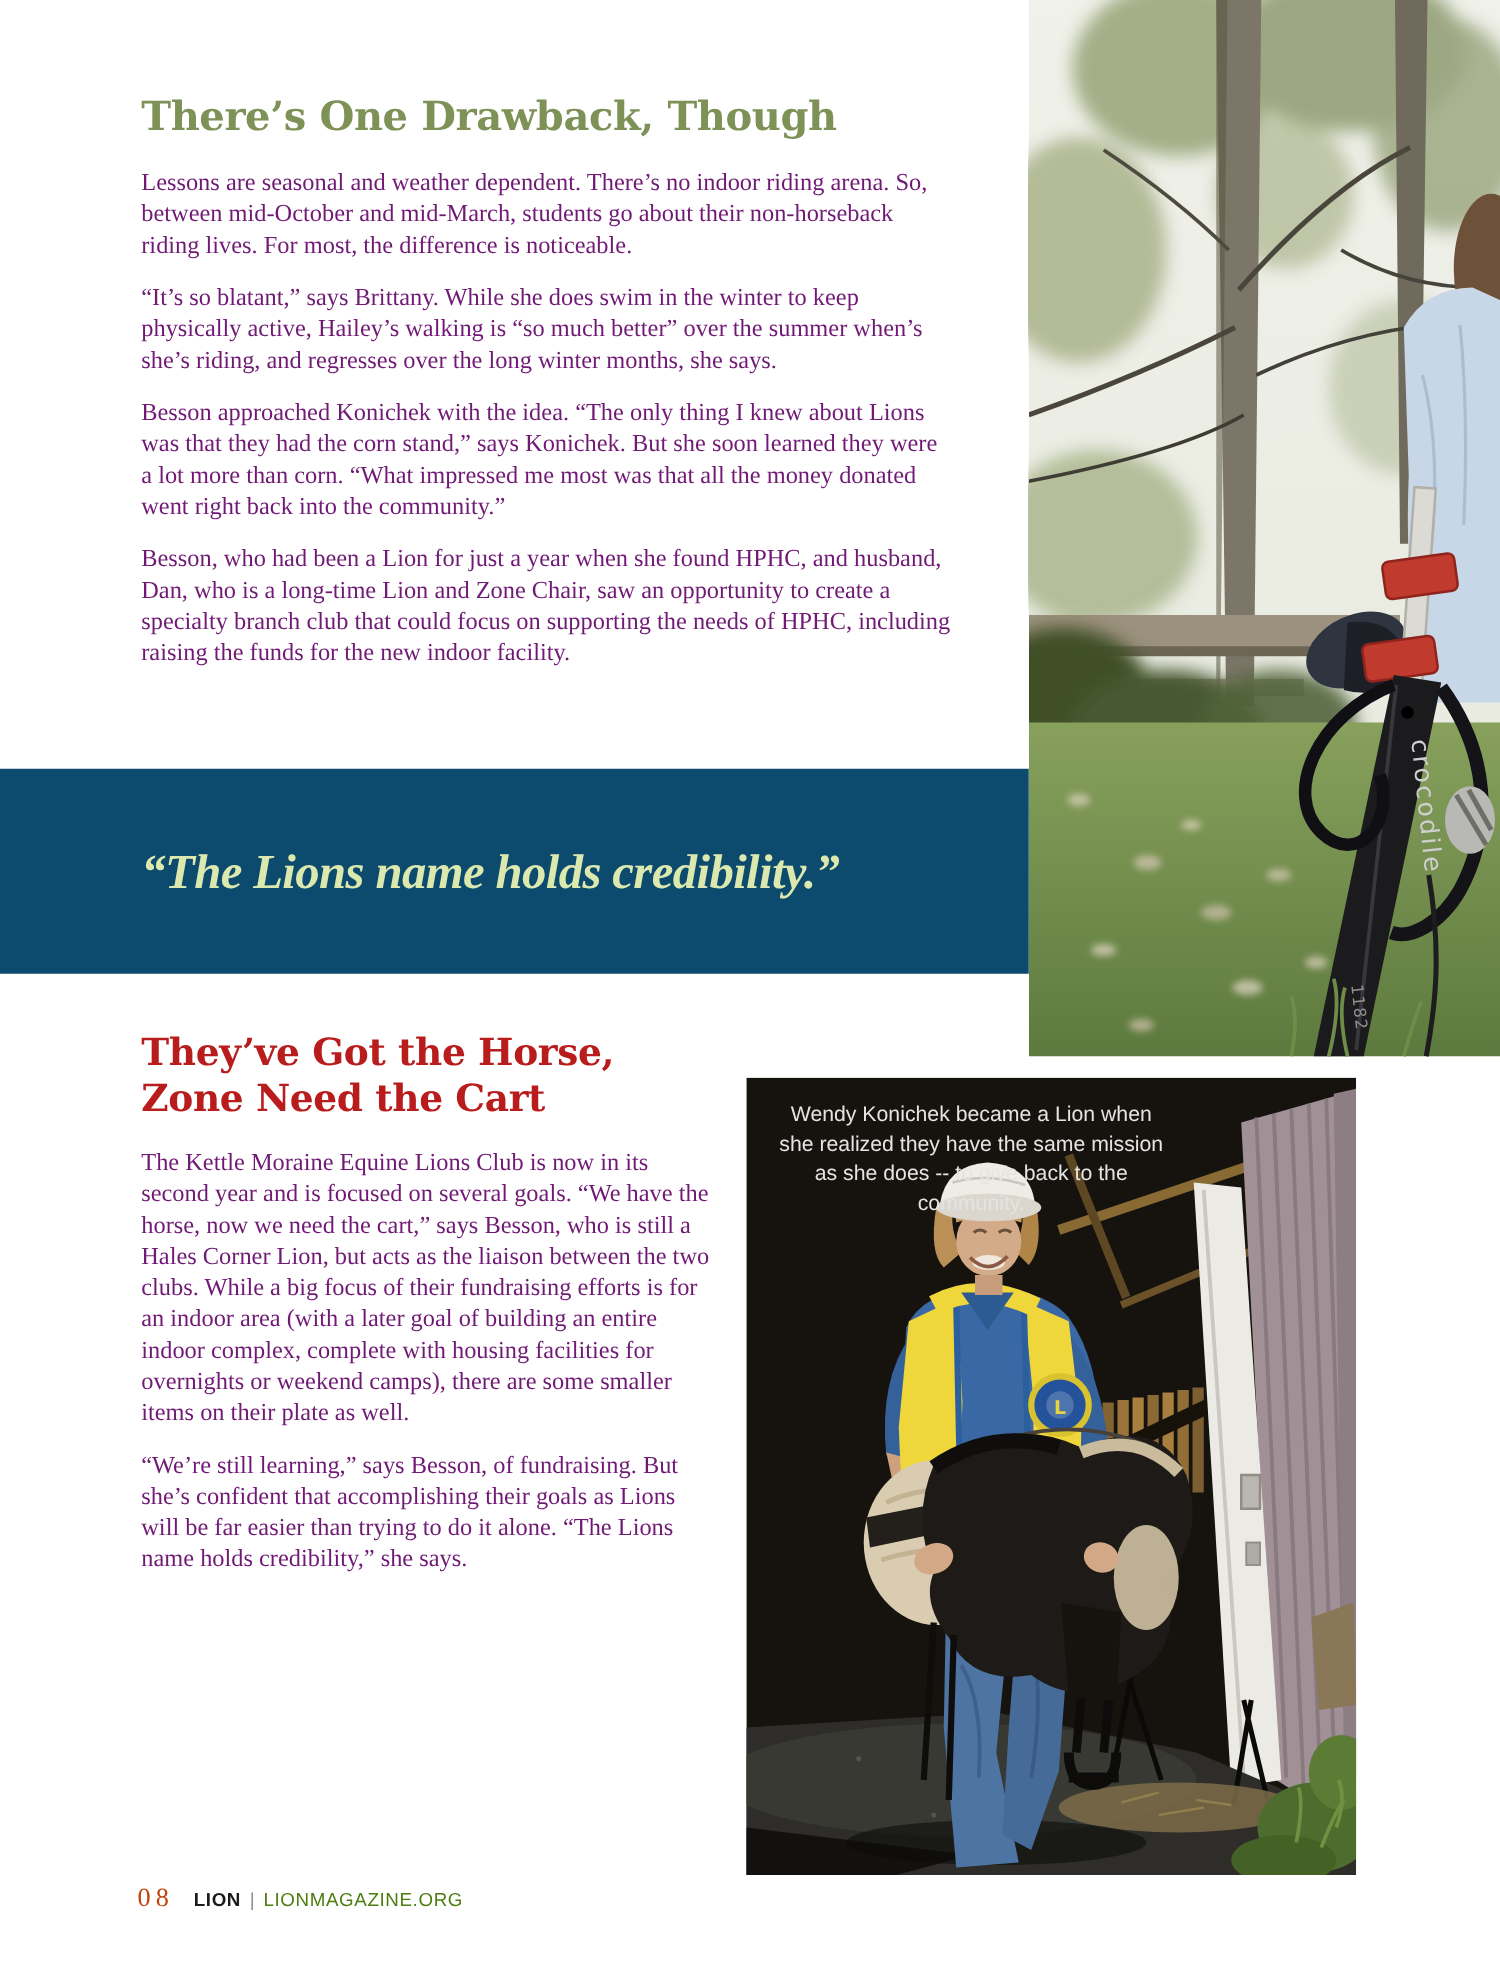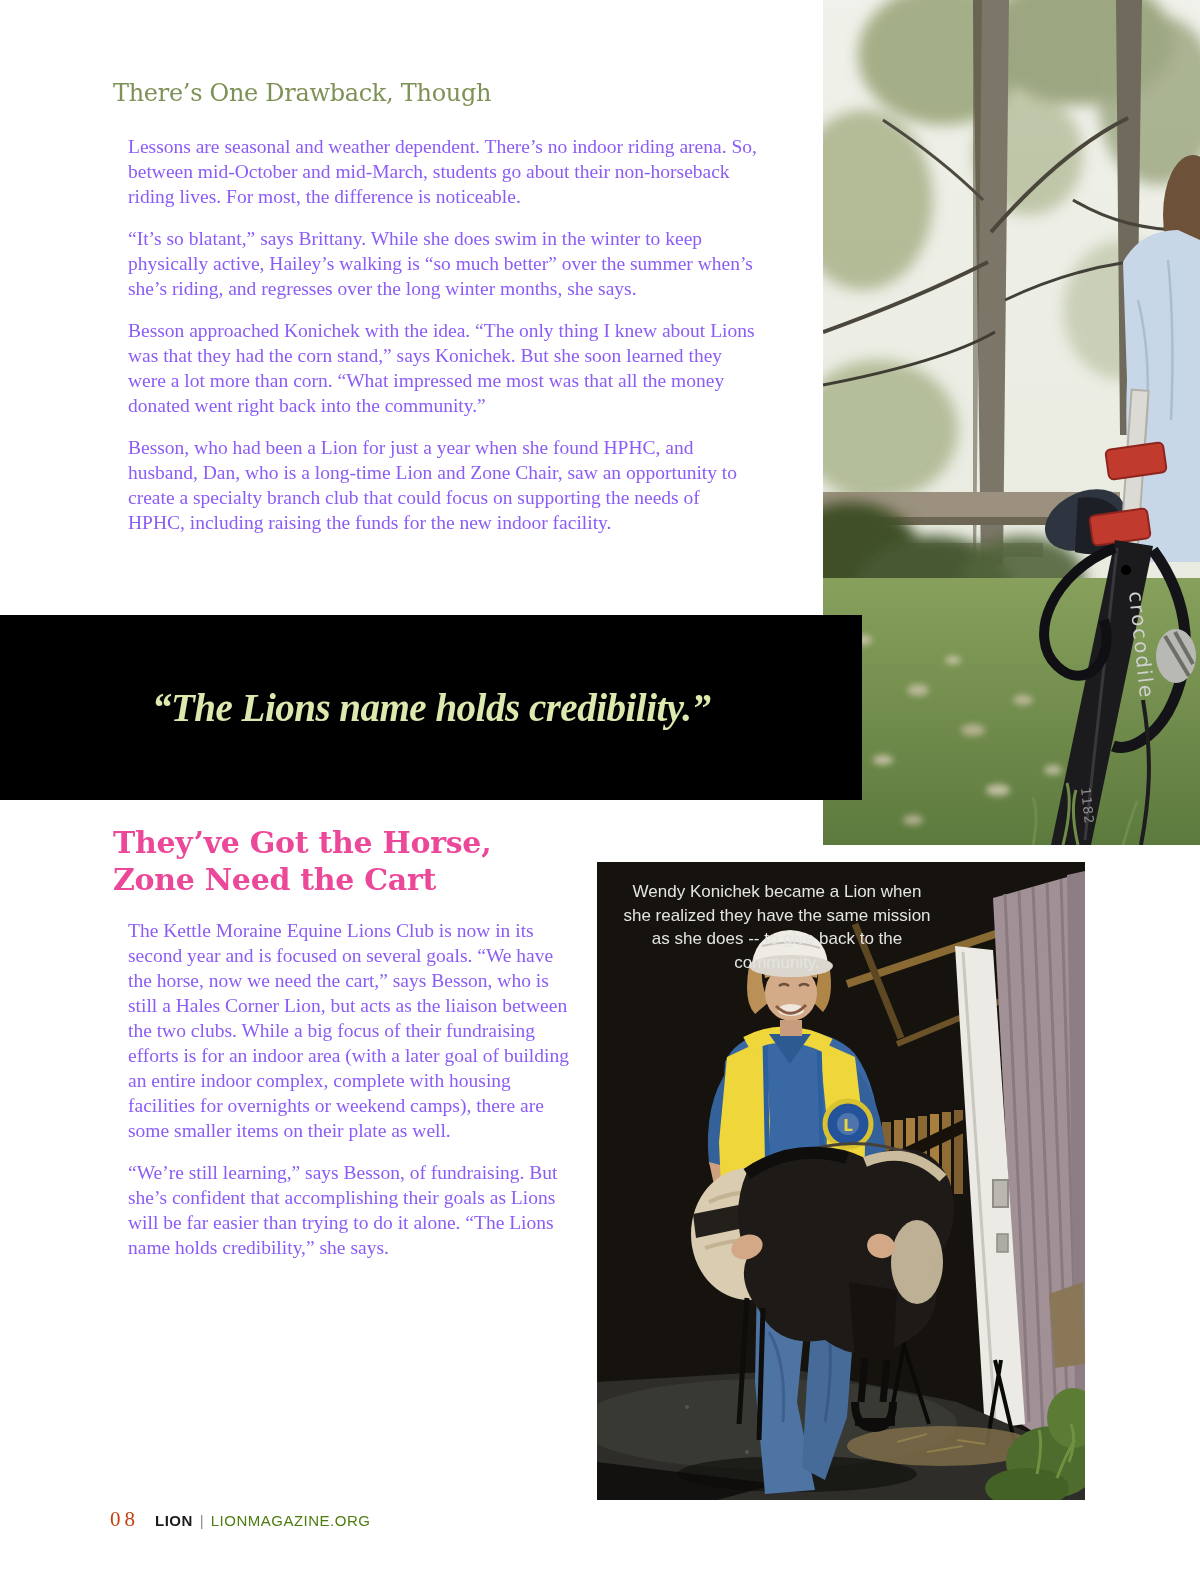--- a/index.html
+++ b/index.html
@@ -1,28 +1,28 @@
 <!DOCTYPE html>
 <html><head>
 <meta charset="utf-8">
 <style>
   html,body{margin:0;padding:0;background:#ffffff;}
   .page{position:relative;width:1200px;height:1575px;background:#ffffff;overflow:hidden;
         font-family:"Liberation Serif",serif;}
   
   .col1{position:absolute;left:113px;top:76px;width:648px;}
   .col2{position:absolute;left:113px;top:824px;width:456px;}
-  h1.sec{margin:0 0 24px 0;font-family:"DejaVu Serif",serif;font-weight:normal;
-         font-size:24px;line-height:34px;color:#7e9157;letter-spacing:-0.3px;}
+  h1.sec{margin:0 0 24px 0;font-family:"DejaVu Serif",serif;font-weight:bold;
+         font-size:32px;line-height:34px;color:#7e9157;letter-spacing:-0.3px;}
   h2.sec{margin:0 0 20px 0;font-family:"DejaVu Serif",serif;font-weight:bold;
-         font-size:30px;line-height:37px;color:#ec4899;letter-spacing:-0.3px;}
-  p.body{margin:0 0 17px 15px;font-size:19.5px;line-height:25px;color:#8b5cf6;}
-  
-  .band{position:absolute;left:0;top:615px;width:823px;height:185px;background:#000000;
-        display:flex;align-items:center;padding-left:39px;}
+         font-size:30px;line-height:37px;color:#b91c1c;letter-spacing:-0.3px;}
+  p.body{margin:0 0 17px 0;font-size:19.5px;line-height:25px;color:#701a75;}
+  
+  .band{position:absolute;left:0;top:615px;width:823px;height:164px;background:#0c4a6e;
+        display:flex;align-items:center;}
   .band .quote{padding-left:113px;font-family:"Liberation Serif",serif;font-style:italic;
         font-weight:bold;font-size:39px;letter-spacing:-0.5px;color:#dce9ae;}
   
   .photo-top{position:absolute;left:823px;top:0;width:377px;height:845px;overflow:hidden;}
   .photo-bottom{position:absolute;left:597px;top:862px;width:488px;height:638px;overflow:hidden;}
   .caption{position:absolute;left:22px;top:18px;width:316px;
         font-family:"Liberation Sans",sans-serif;font-size:17px;line-height:23.5px;color:#e4e4e2;text-align:center;}
   
   .footer{position:absolute;left:110px;top:1492px;display:flex;align-items:baseline;
         font-family:"Liberation Sans",sans-serif;}

